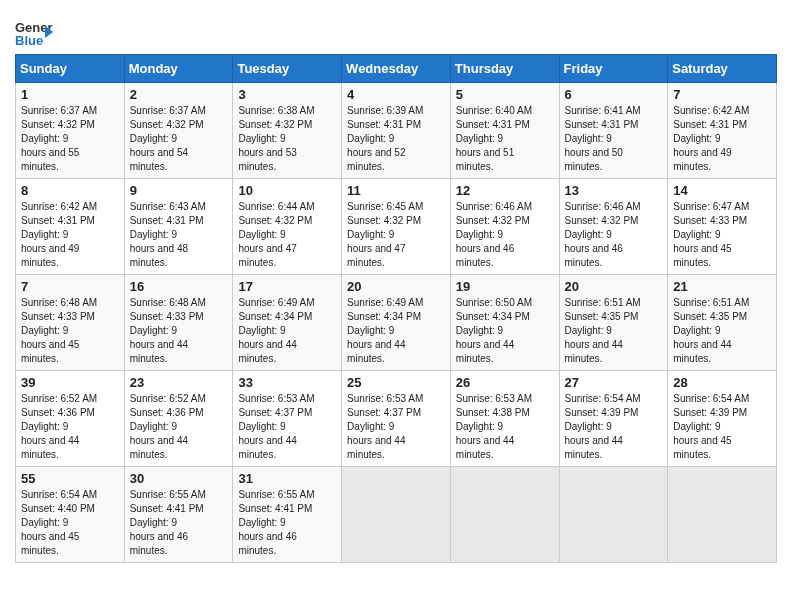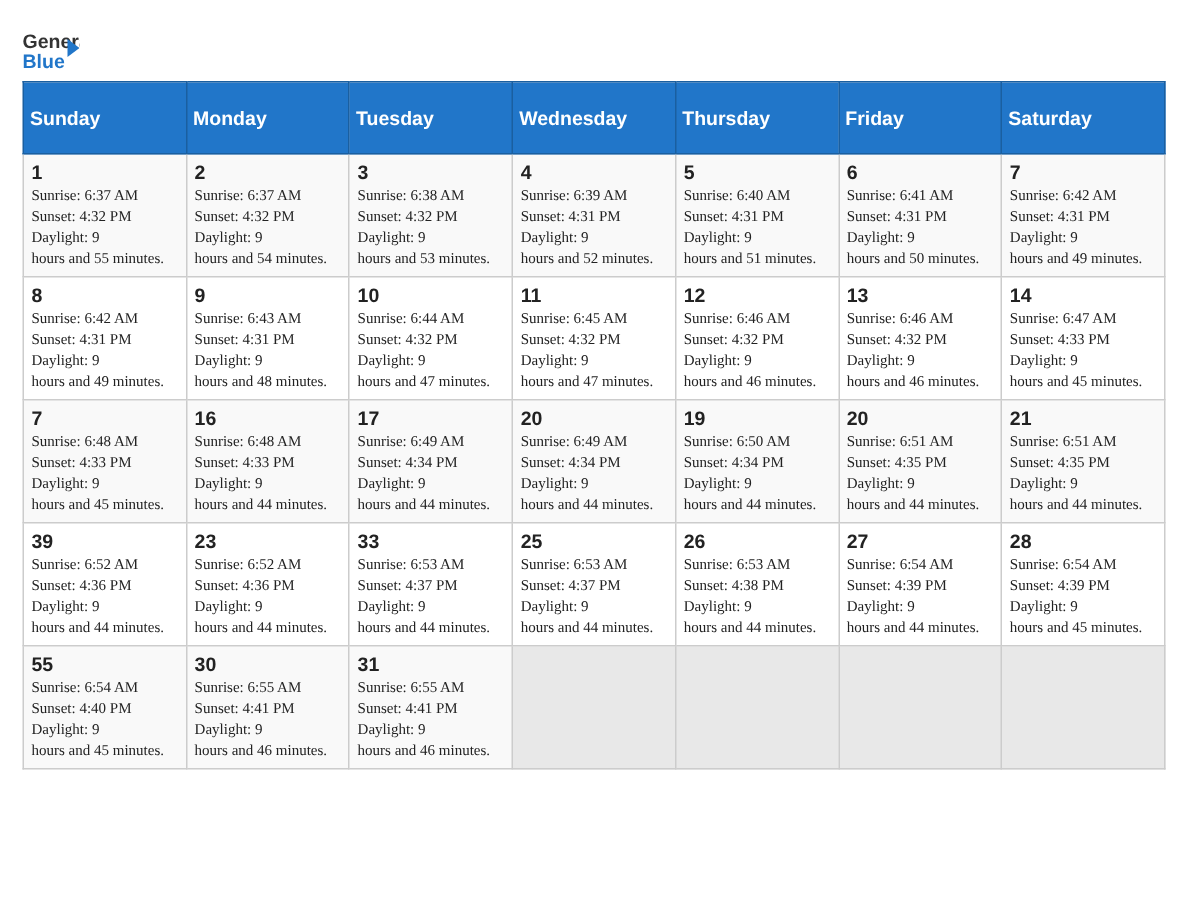--- a/index.html
+++ b/index.html
@@ -39,21 +39,21 @@
     table {
       width: 100%;
       border-collapse: collapse;
       table-layout: fixed;
     }
     thead tr th {
       background: #2176c9;
       color: #fff;
       font-size: 13px;
       font-weight: bold;
-      padding: 16px 4px;
+      padding: 6px 4px;
       text-align: left;
       border: 1px solid #1a5fa0;
     }
     tbody tr td {
       border: 1px solid #ccc;
       vertical-align: top;
       padding: 4px 5px;
       font-size: 10px;
       color: #222;
       height: 80px;
@@ -67,21 +67,20 @@
     }
     .day-number {
       font-size: 13px;
       font-weight: bold;
       margin-bottom: 2px;
       display: block;
     }
     .day-info {
       font-size: 10px;
       line-height: 1.4;
-      font-family: Liberation Serif, serif;
     }
   </style>
 </head>
 <body>
 
 <div class="header-area">
   <div class="logo">
     <div style="display:flex;align-items:center;">
       <svg width="38" height="30" viewBox="0 0 38 30">
         <text x="0" y="14" font-size="13" font-weight="bold" fill="#333" font-family="Arial">General</text>

